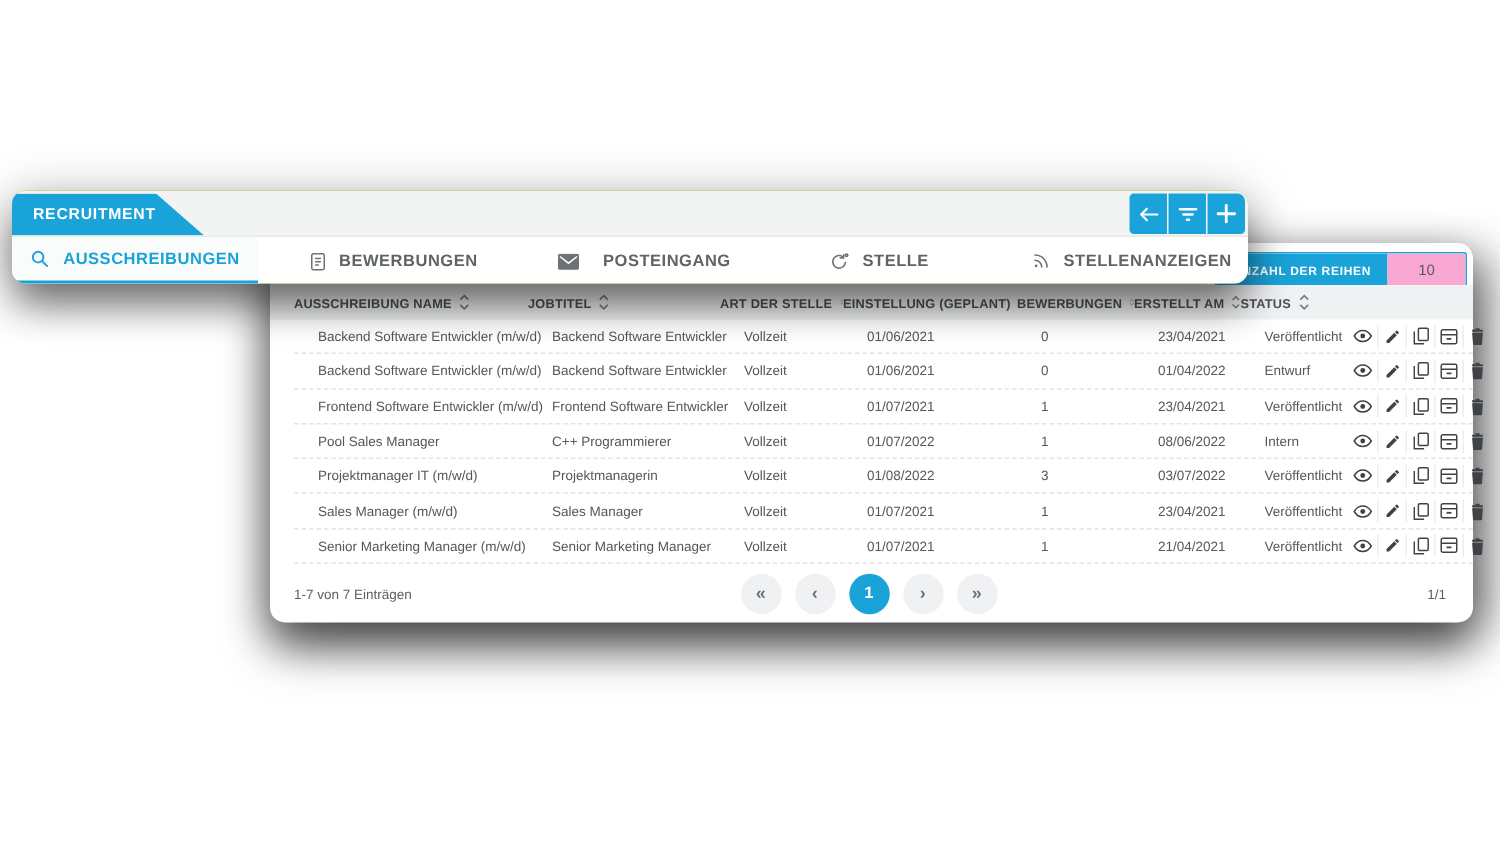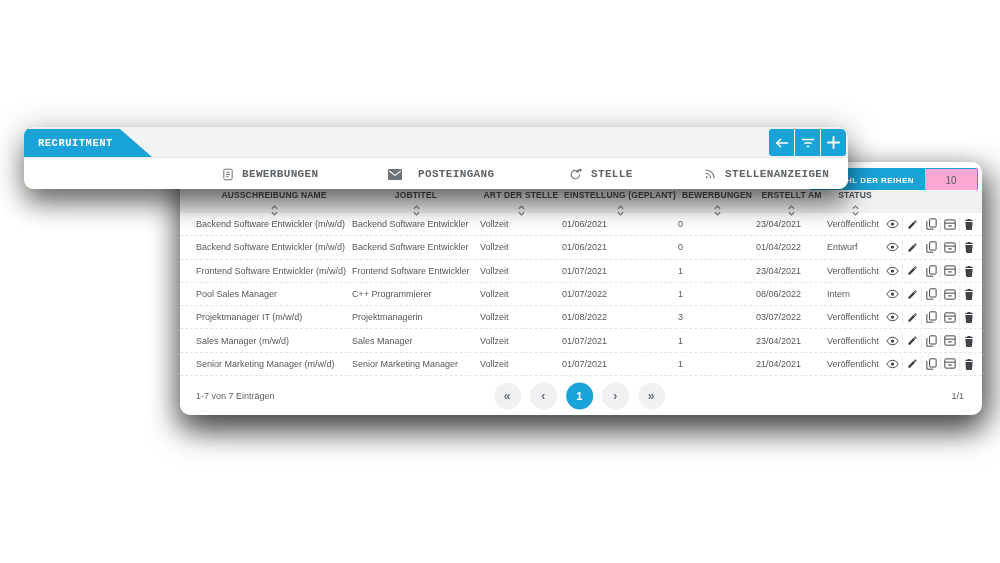--- a/index.html
+++ b/index.html
@@ -3,25 +3,24 @@
 <meta charset="utf-8">
 <style>
   :root{ --accent:#1aa3d9; }
   html,body{margin:0;padding:0;}
   body{
     width:1000px;height:563px;position:relative;overflow:hidden;
     background:#ffffff;font-family:"Liberation Sans",sans-serif;
   }
   
   .tabs-card{
-    position:absolute;left:24px;top:127px;width:824px;height:62px;
+    position:absolute;left:8px;top:127px;width:824px;height:62px;
     background:#84cc16;border-radius:9px;z-index:3;
     box-shadow:0 16px 26px -2px rgba(0,0,0,.48), 0 4px 34px rgba(0,0,0,.28);
     overflow:hidden;
-    font-family:Liberation Mono, monospace;
   }
   .card-top{position:relative;height:30px;background:#f2f4f4;border-bottom:1px solid #e8eaea;}
   .recruitment-tab{
     position:absolute;left:0;top:2px;width:128px;height:28px;background:var(--accent);
     clip-path:polygon(0 0,96px 0,128px 100%,0 100%);
     display:flex;align-items:center;padding-left:14px;box-sizing:border-box;
     color:#fff;font-size:10.5px;font-weight:bold;letter-spacing:.5px;
   }
   .toolbar{position:absolute;right:2px;top:2px;display:flex;gap:1px;}
   .tool-btn{
@@ -55,22 +54,22 @@
   .rows-control .rc-label{
     background:var(--accent);color:#fff;font-size:8px;font-weight:bold;letter-spacing:.45px;
     display:flex;align-items:center;padding:0 11px;
   }
   .rows-control .rc-value{
     width:52px;display:flex;align-items:center;justify-content:center;
     font-size:10px;color:#555a5f;background:#f9a8d4;cursor:pointer;
   }
   .grid{display:grid;grid-template-columns:156px 128px 82px 116px 78px 71px 56px auto;align-items:center;padding-left:16px;box-sizing:border-box;}
   .thead{position:absolute;top:28px;left:0;right:0;height:23px;background:#f0f1f2;}
-  .th{display:flex;align-items:center;gap:5px;font-size:8.5px;font-weight:bold;color:#4d5156;letter-spacing:.15px;white-space:nowrap;cursor:pointer;flex-direction:column;}
-  .tbody{position:absolute;top:51px;left:0;right:0;}
+  .th{display:flex;align-items:center;gap:5px;font-size:8.5px;font-weight:bold;color:#4d5156;letter-spacing:.15px;white-space:nowrap;cursor:pointer;}
+  .tbody{position:absolute;top:51px;left:16px;right:0;}
   .tr{height:23.3px;border-bottom:1px dashed #e2e4e5;cursor:pointer;}
   .td{font-size:9px;color:#53585d;white-space:nowrap;}
   .actions{display:flex;align-items:center;justify-content:flex-start;height:100%;padding-right:4px;}
   .abtn{
     width:19px;height:15px;display:flex;align-items:center;justify-content:center;
     background:none;border:none;padding:0;cursor:pointer;
   }
   .abtn + .abtn{border-left:1px solid #eceded;}
   .pagination{
     position:absolute;left:0;right:0;bottom:0;height:39px;
@@ -110,20 +109,27 @@
       </button>
       <button class="tool-btn">
         <svg width="13" height="13" viewBox="0 0 14 14" stroke="#fff" stroke-width="2" stroke-linecap="round">
             <line x1="7" y1="1" x2="7" y2="13"></line>
             <line x1="1" y1="7" x2="13" y2="7"></line>
           </svg>
       </button>
     </div>
   </div>
   <div class="tab-row">
+    <div class="tab active">
+      <svg width="13" height="13" viewBox="0 0 24 24" fill="none" stroke="#1aa3d9" stroke-width="2.4" stroke-linecap="round">
+          <circle cx="10" cy="10" r="6.5"></circle>
+          <line x1="15.5" y1="15.5" x2="21" y2="21"></line>
+        </svg>
+      <span>AUSSCHREIBUNGEN</span>
+    </div>
     <div class="tab tab-bewerbungen">
       <svg width="10" height="13" viewBox="0 0 18 22" fill="none" stroke="#6d7277" stroke-width="1.8">
           <rect x="1.5" y="1.5" width="15" height="19" rx="2"></rect>
           <line x1="5.5" y1="7" x2="12.5" y2="7"></line>
           <line x1="5.5" y1="11" x2="12.5" y2="11"></line>
           <line x1="5.5" y1="15" x2="10" y2="15"></line>
         </svg>
       <span>BEWERBUNGEN</span>
     </div>
     <div class="tab tab-posteingang">

